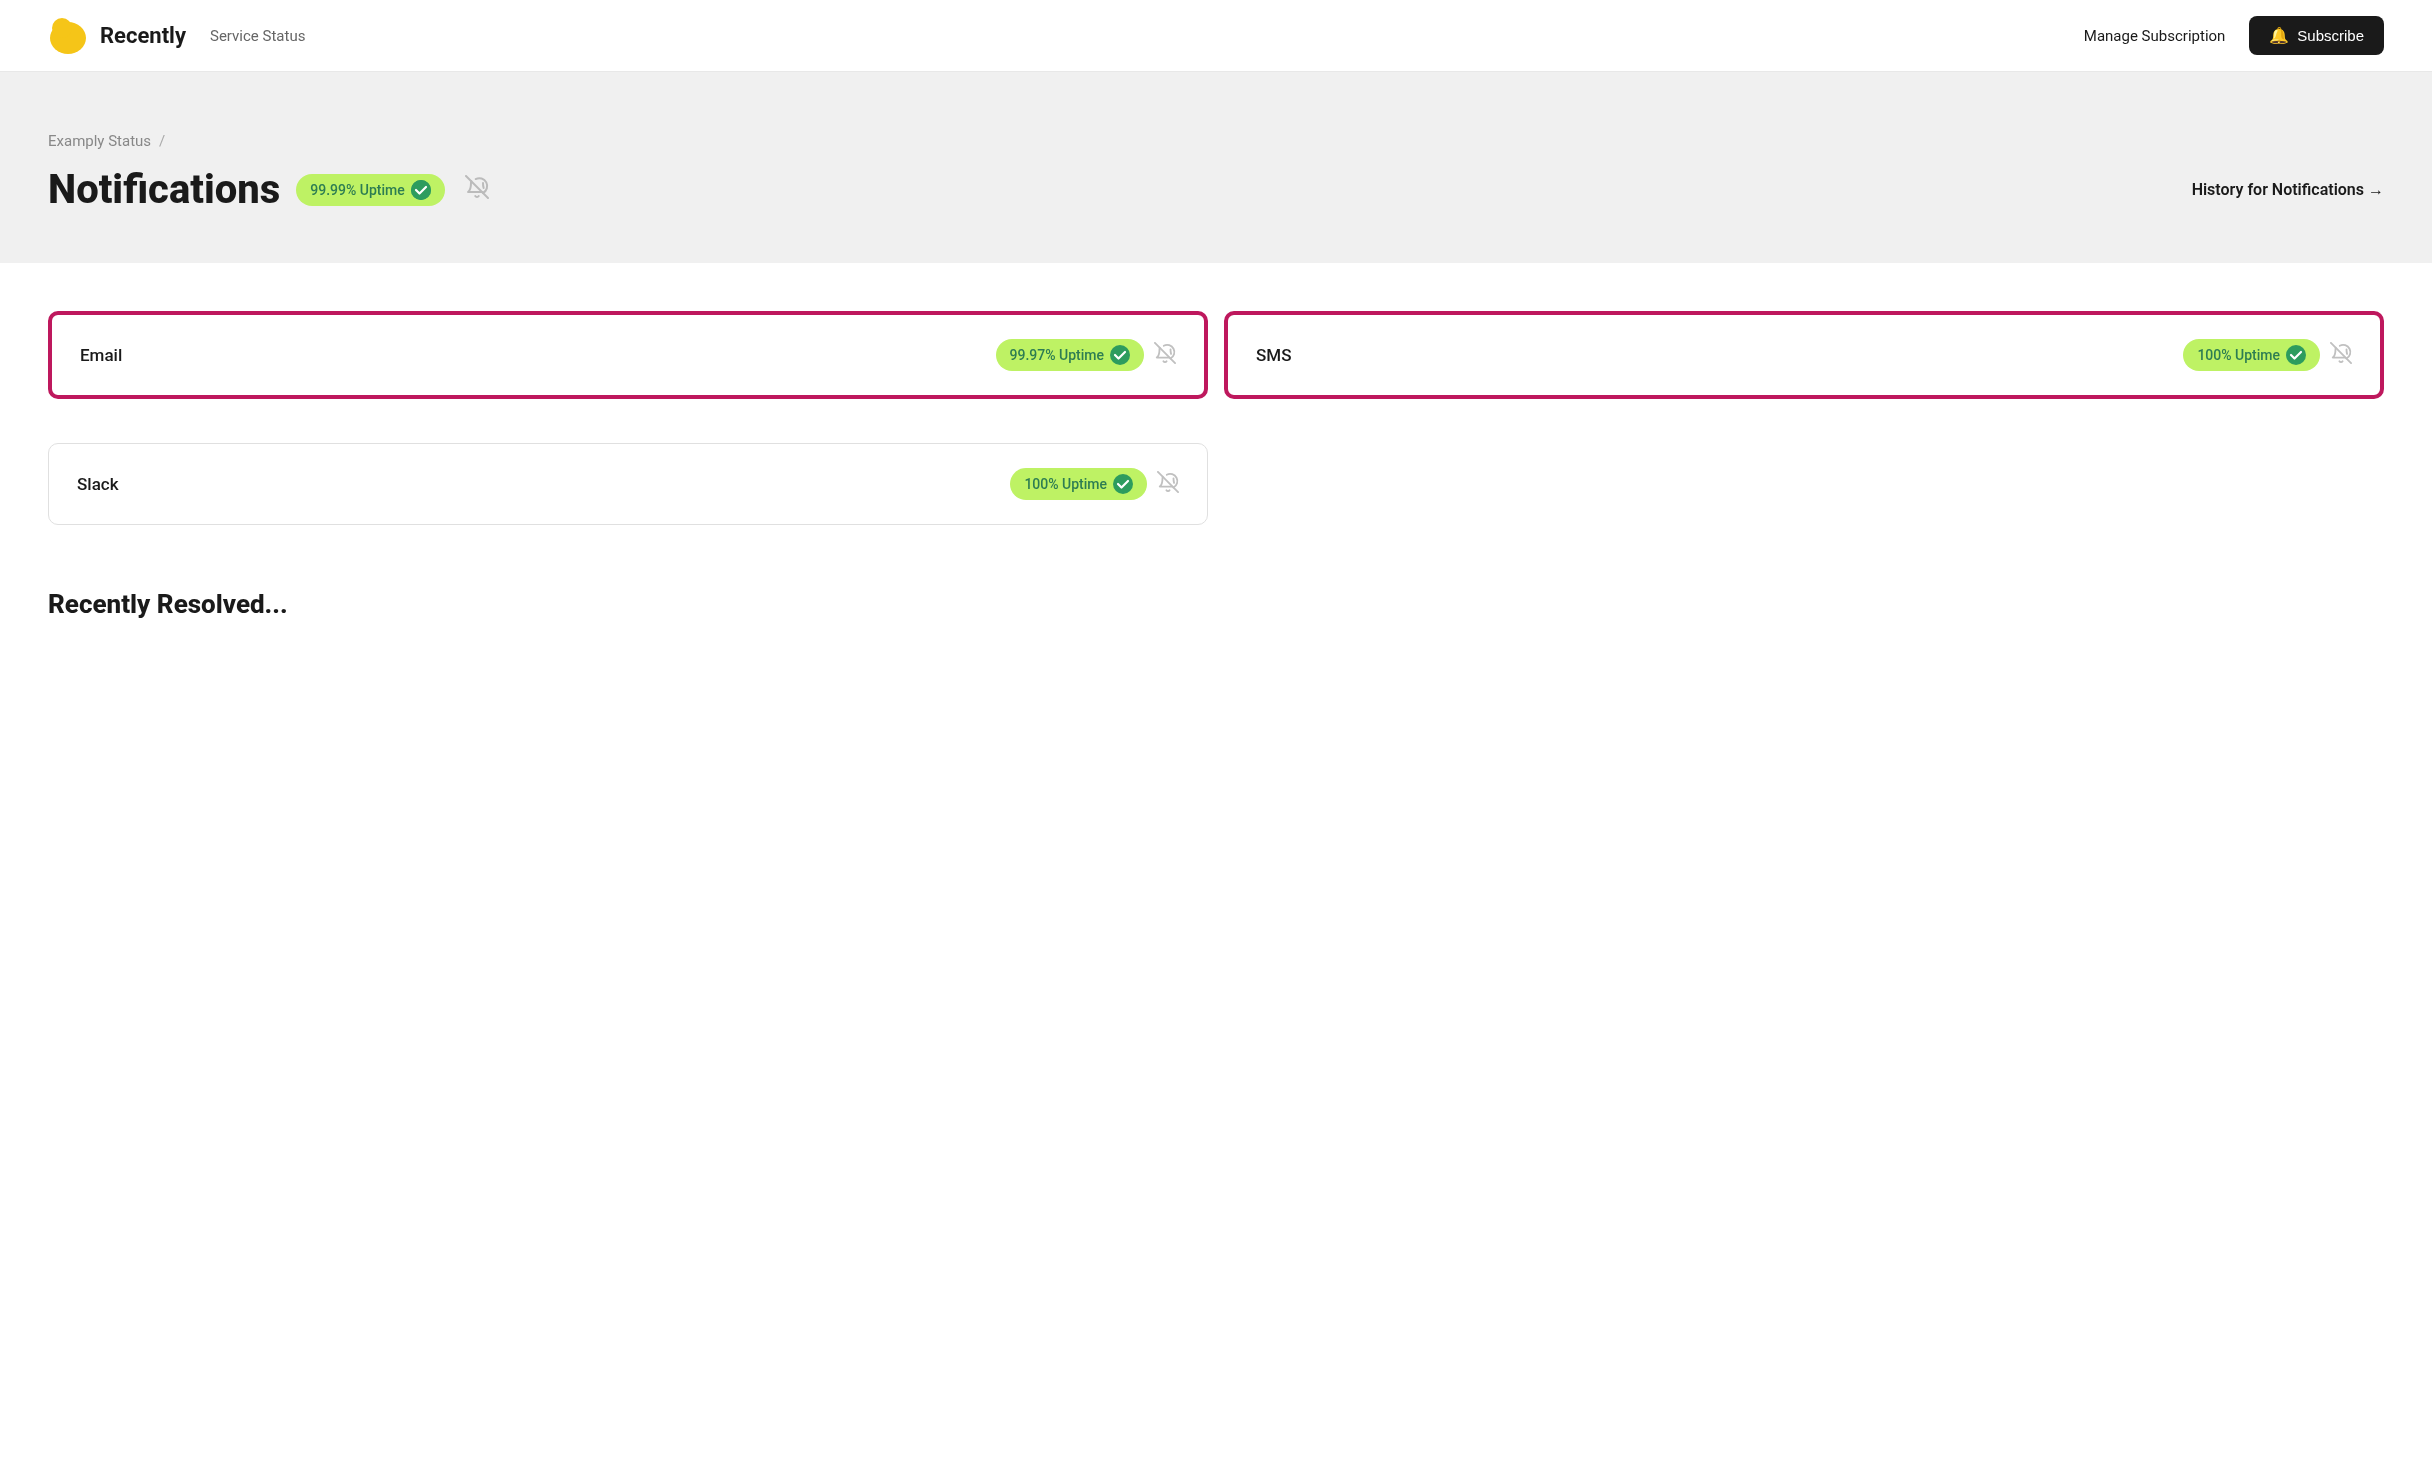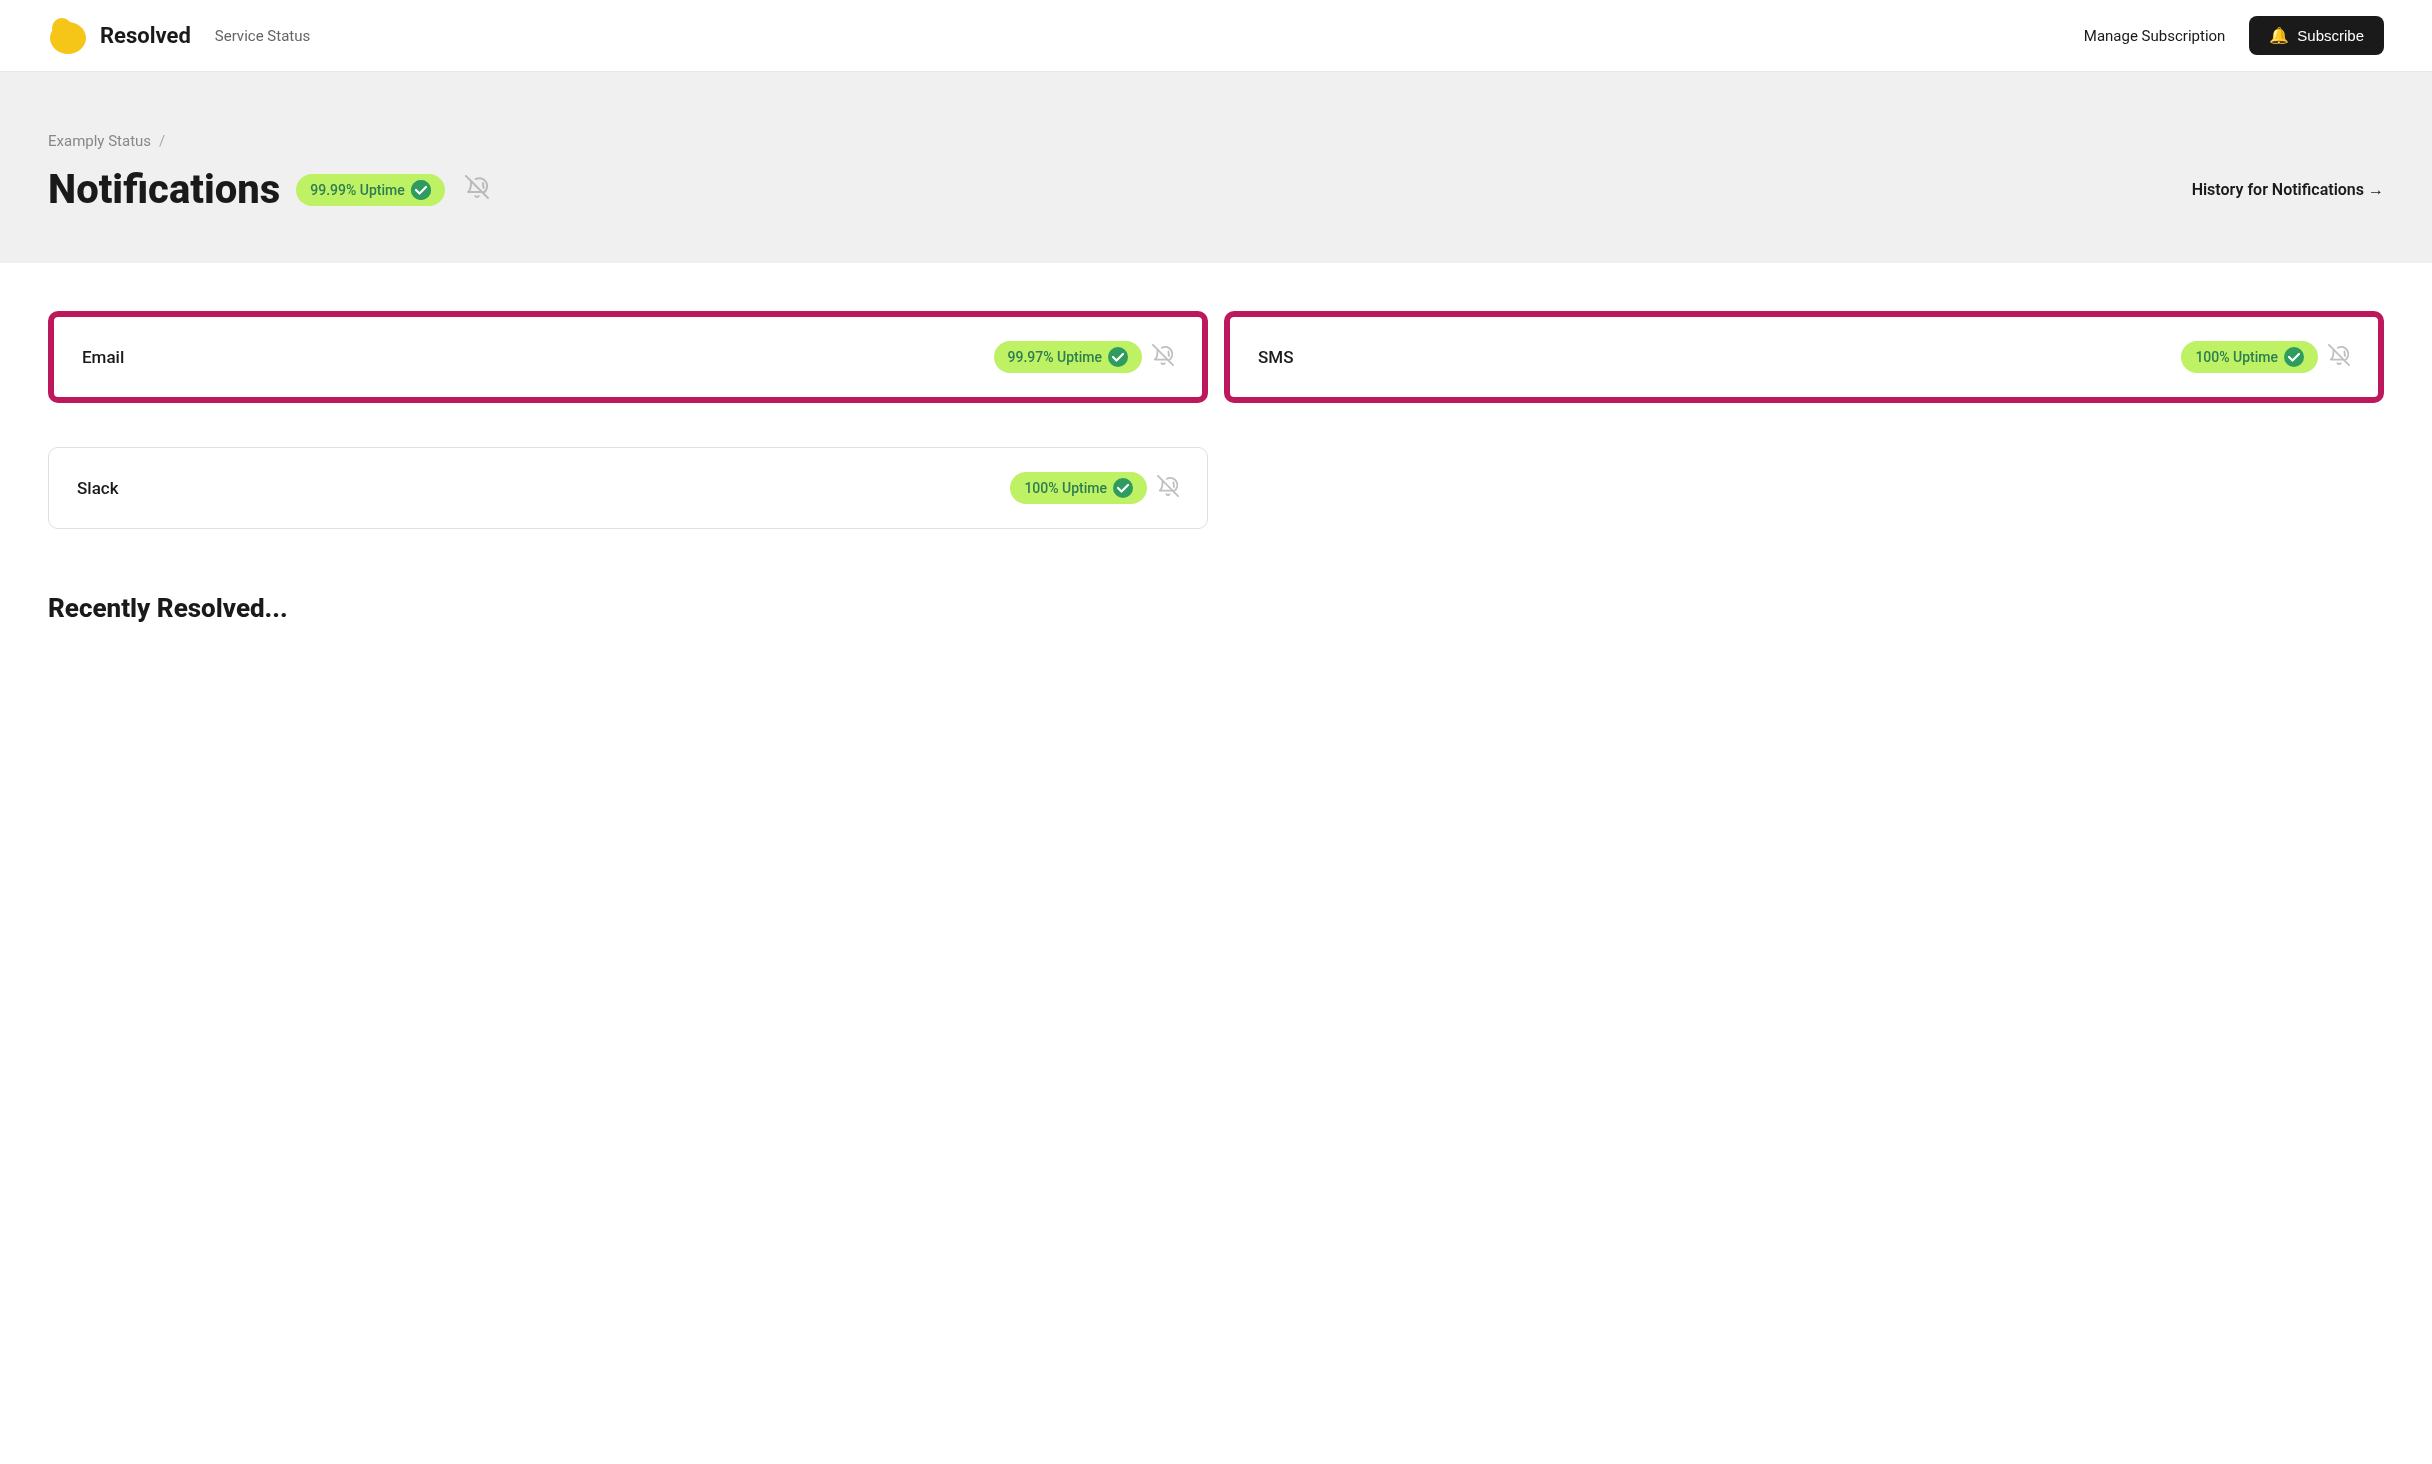--- a/index.html
+++ b/index.html
@@ -179,21 +179,21 @@
     }
 
     .services-grid {
       display: grid;
       grid-template-columns: 1fr 1fr;
       gap: 16px;
       margin-bottom: 16px;
     }
 
     .service-card {
-      border: 6px solid #be185d;
+      border: 4px solid #be185d;
       border-radius: 10px;
       padding: 24px 28px;
       display: flex;
       align-items: center;
       justify-content: space-between;
       background: #fff;
     }
 
     .service-name {
       font-size: 17px;
@@ -240,21 +240,21 @@
 <body>
 
 <header class="header">
   <div class="header-left">
     <div class="logo-area">
 
       <svg class="logo-icon" viewBox="0 0 40 40" xmlns="http://www.w3.org/2000/svg">
         <ellipse cx="20" cy="22" rx="18" ry="16" fill="#F5C518"></ellipse>
         <ellipse cx="14" cy="12" rx="10" ry="10" fill="#F5C518"></ellipse>
       </svg>
-      <span class="logo-text">Resolved</span>
+      <span class="logo-text">Recently</span>
     </div>
     <a class="service-status-link">Service Status</a>
   </div>
   <div class="header-right">
     <a class="manage-subscription-link">Manage Subscription</a>
     <button class="subscribe-button">
       <span class="bell-icon">🔔</span>
       <span>Subscribe</span>
     </button>
   </div>

